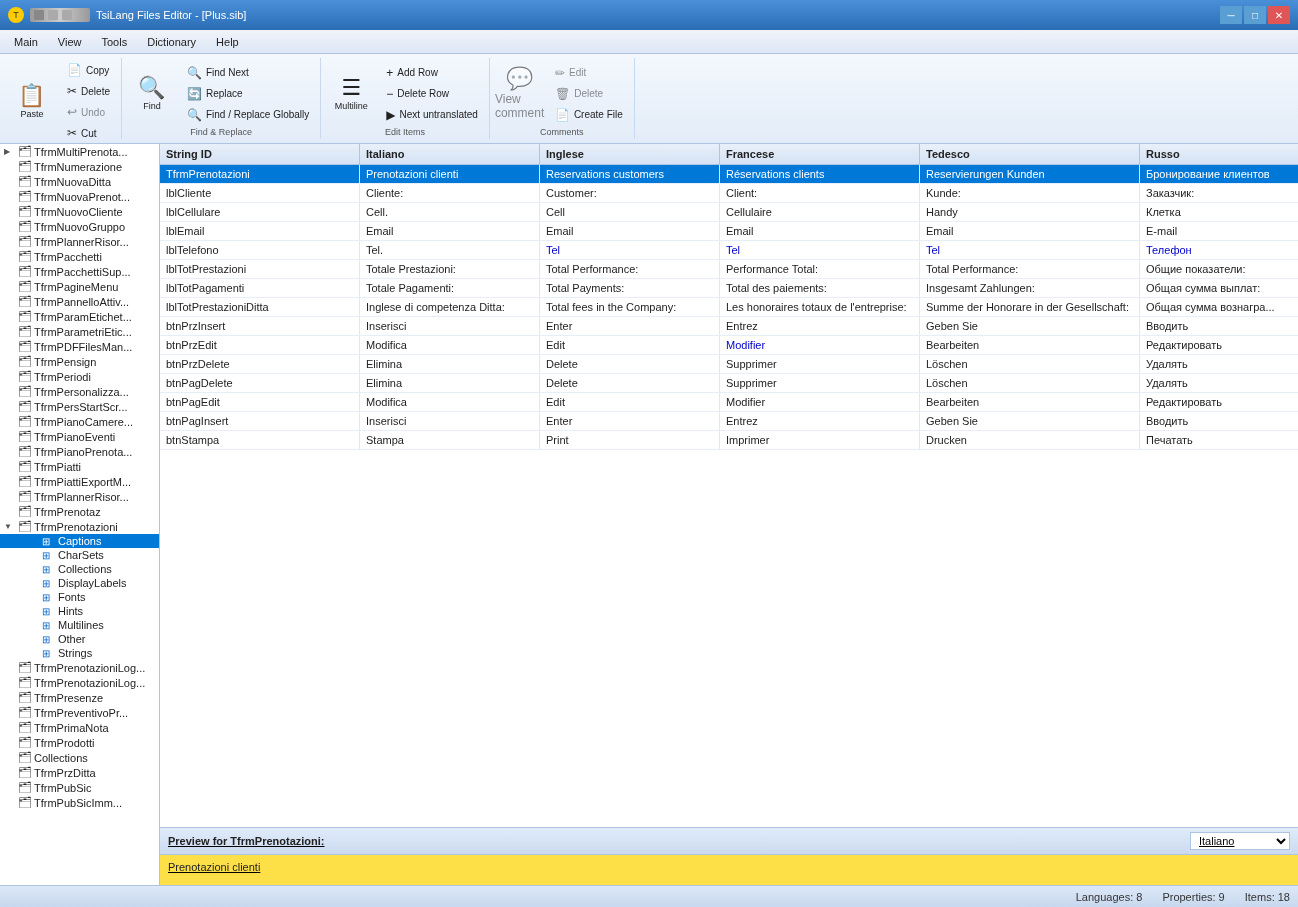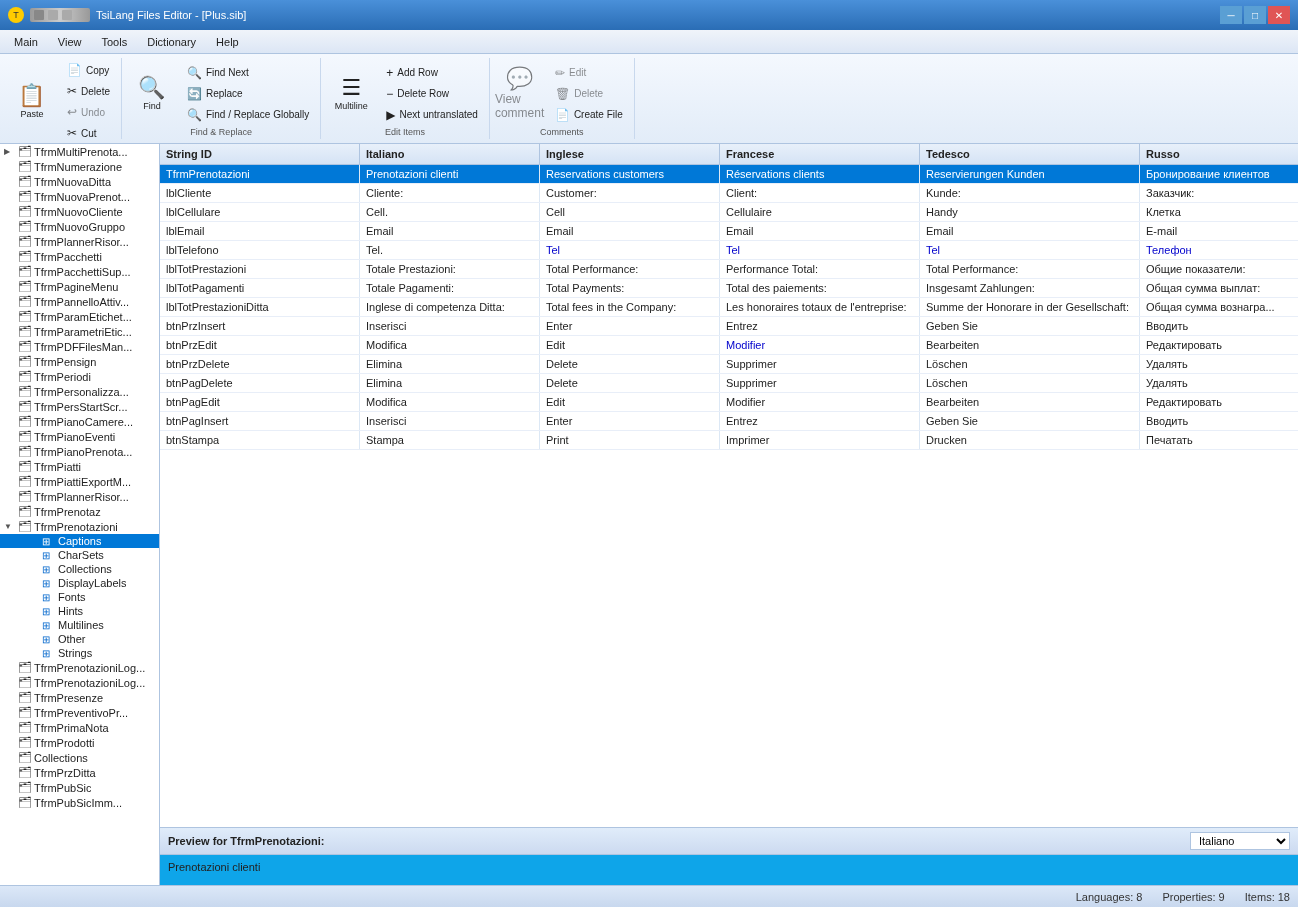--- a/index.html
+++ b/index.html
@@ -165,21 +165,22 @@
     .col-stringid { width: 200px; min-width: 200px; }
     .col-italiano { width: 180px; min-width: 180px; }
     .col-inglese { width: 180px; min-width: 180px; }
     .col-francese { width: 200px; min-width: 200px; }
     .col-tedesco { width: 220px; min-width: 220px; }
     .col-russo { width: 200px; min-width: 200px; }
 
     
     .preview-area {
       border-top: 1px solid #aec4e0;
-      background: #0ea5e9;
+      background: #fde047;
+      text-decoration: underline;
     }
     .preview-header {
       display: flex;
       align-items: center;
       justify-content: space-between;
       background: linear-gradient(to bottom, #e0ecfa, #ccdaf0);
       padding: 4px 8px;
       border-bottom: 1px solid #aec4e0;
       font-size: 11px;
       font-weight: bold;

